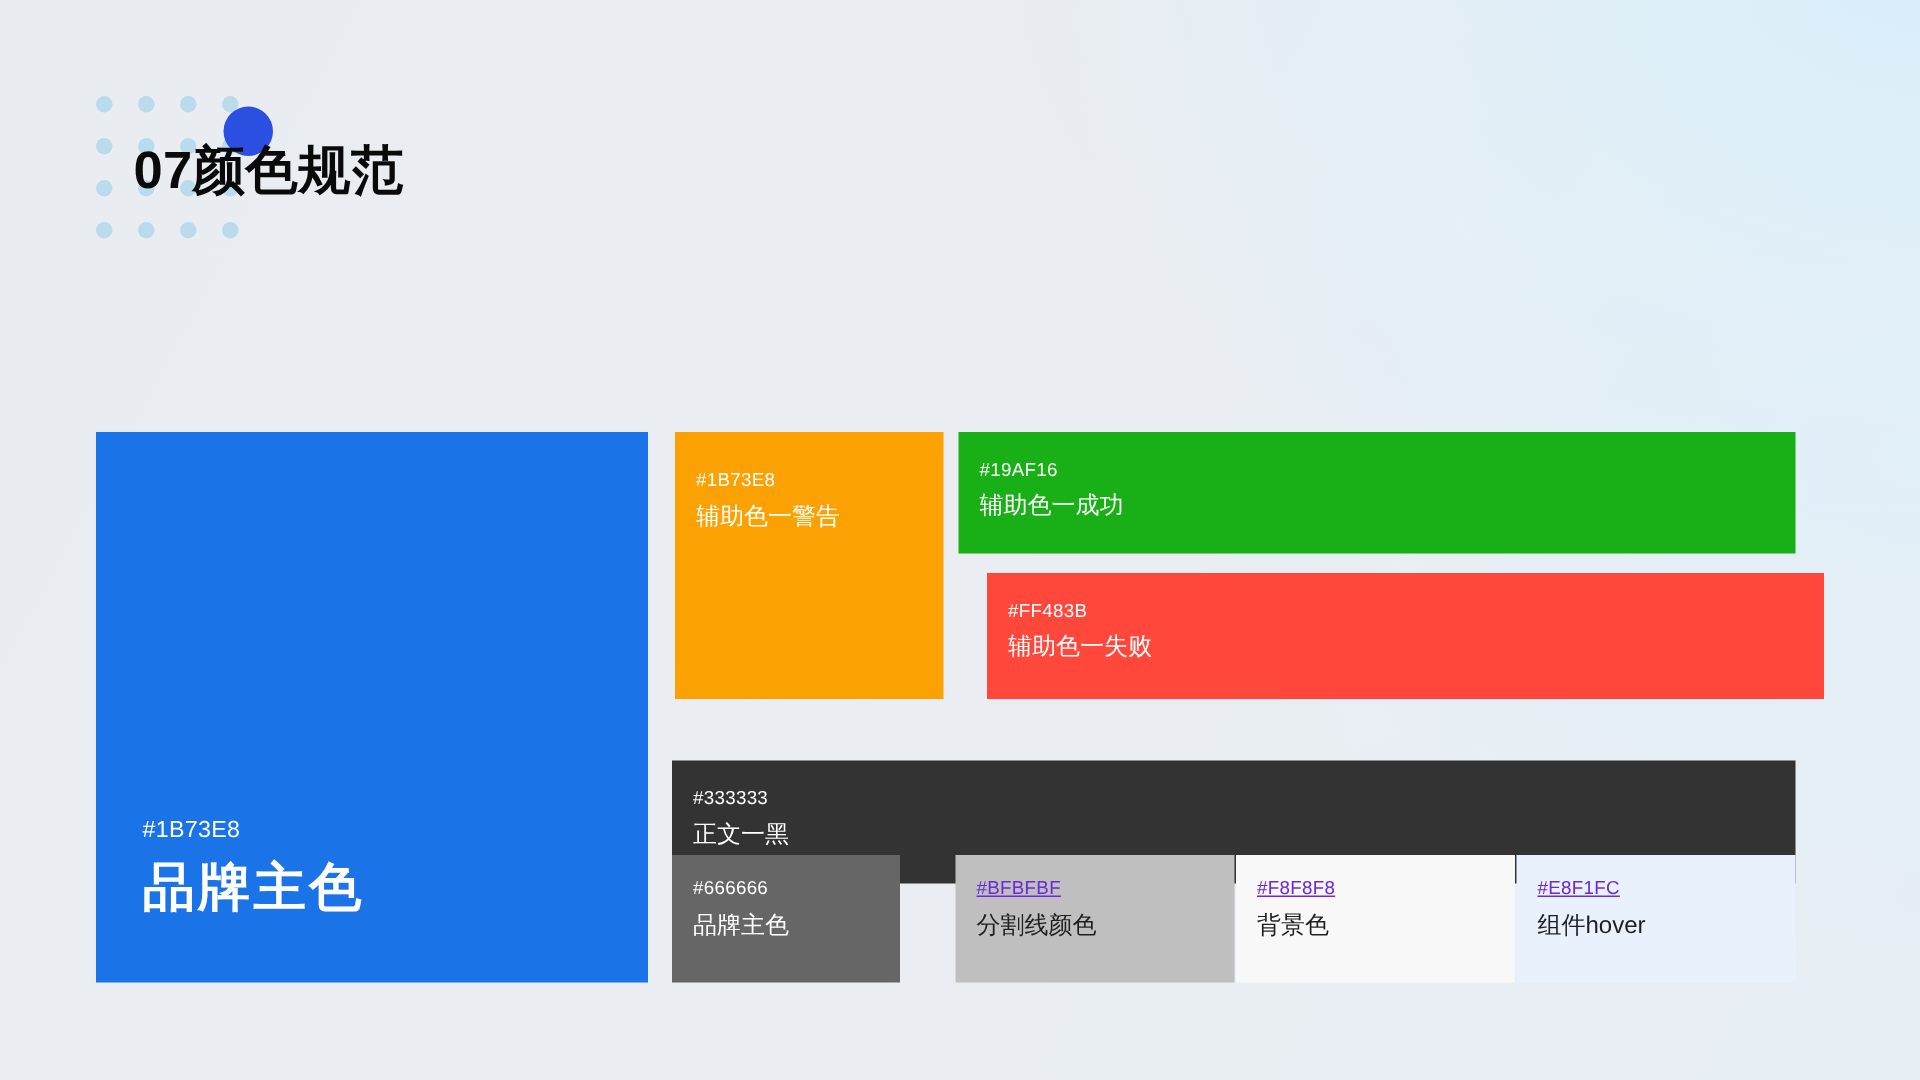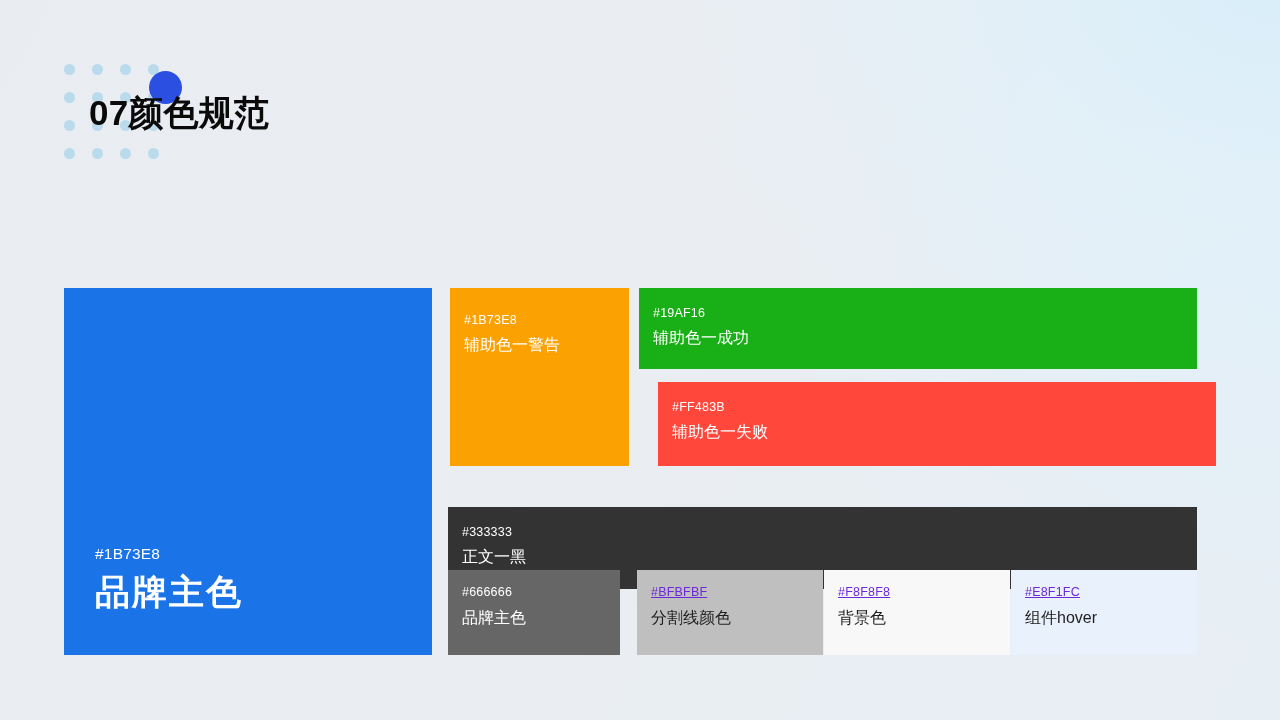--- a/index.html
+++ b/index.html
@@ -144,21 +144,21 @@
   }
   #swatch-text-black .hex { top: 19px; }
   #swatch-text-black .name { top: 42px; }
 
   .swatch-bottom {
     top: 570px; height: 85px;
   }
   .swatch-bottom .hex { top: 16px; }
   .swatch-bottom .name { top: 40px; }
 
-  #swatch-text-secondary { left: 448px;  width: 172px; background: #666666; }
+  #swatch-text-secondary { left: 448px;  width: 152px; background: #666666; }
   #swatch-divider        { left: 637px;  width: 186px; background: #bfbfbf; }
   #swatch-background     { left: 824px;  width: 186px; background: #f8f8f8; }
   #swatch-hover          { left: 1011px; width: 186px; background: #e8f1fc; }
 </style>
 </head>
 <body>
 
 <div id="slide">
 
   <div id="dot-grid">

